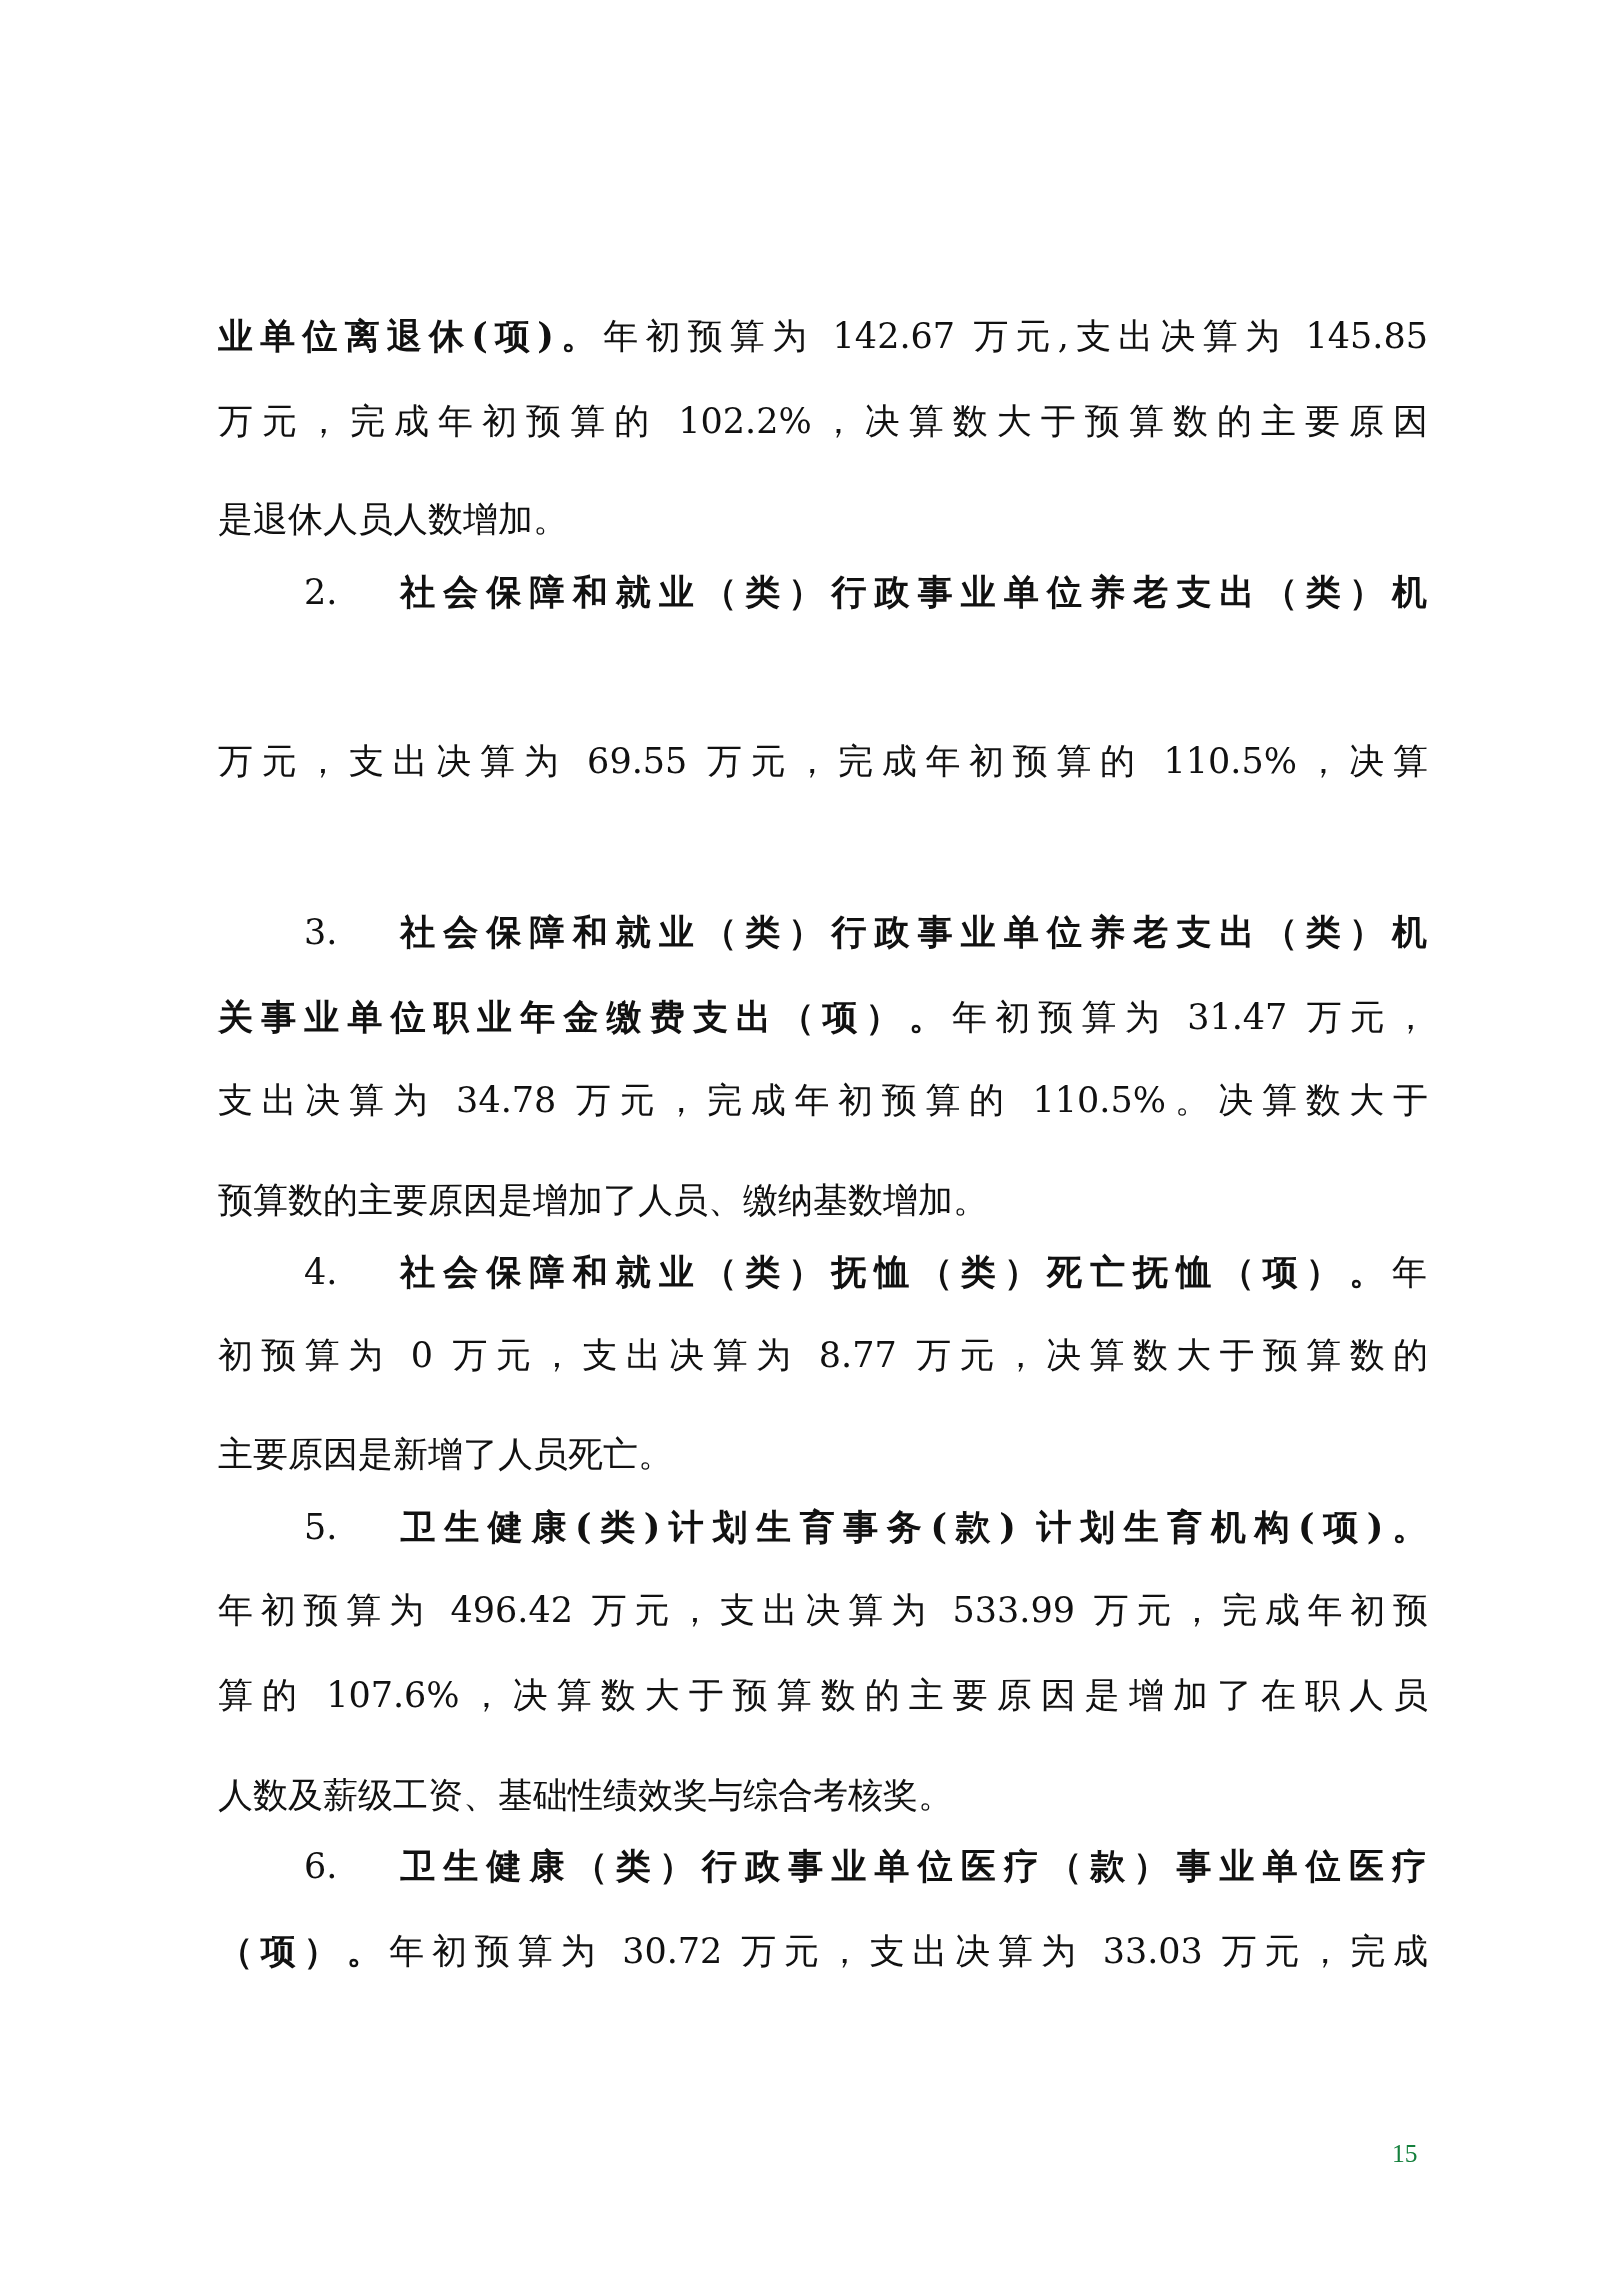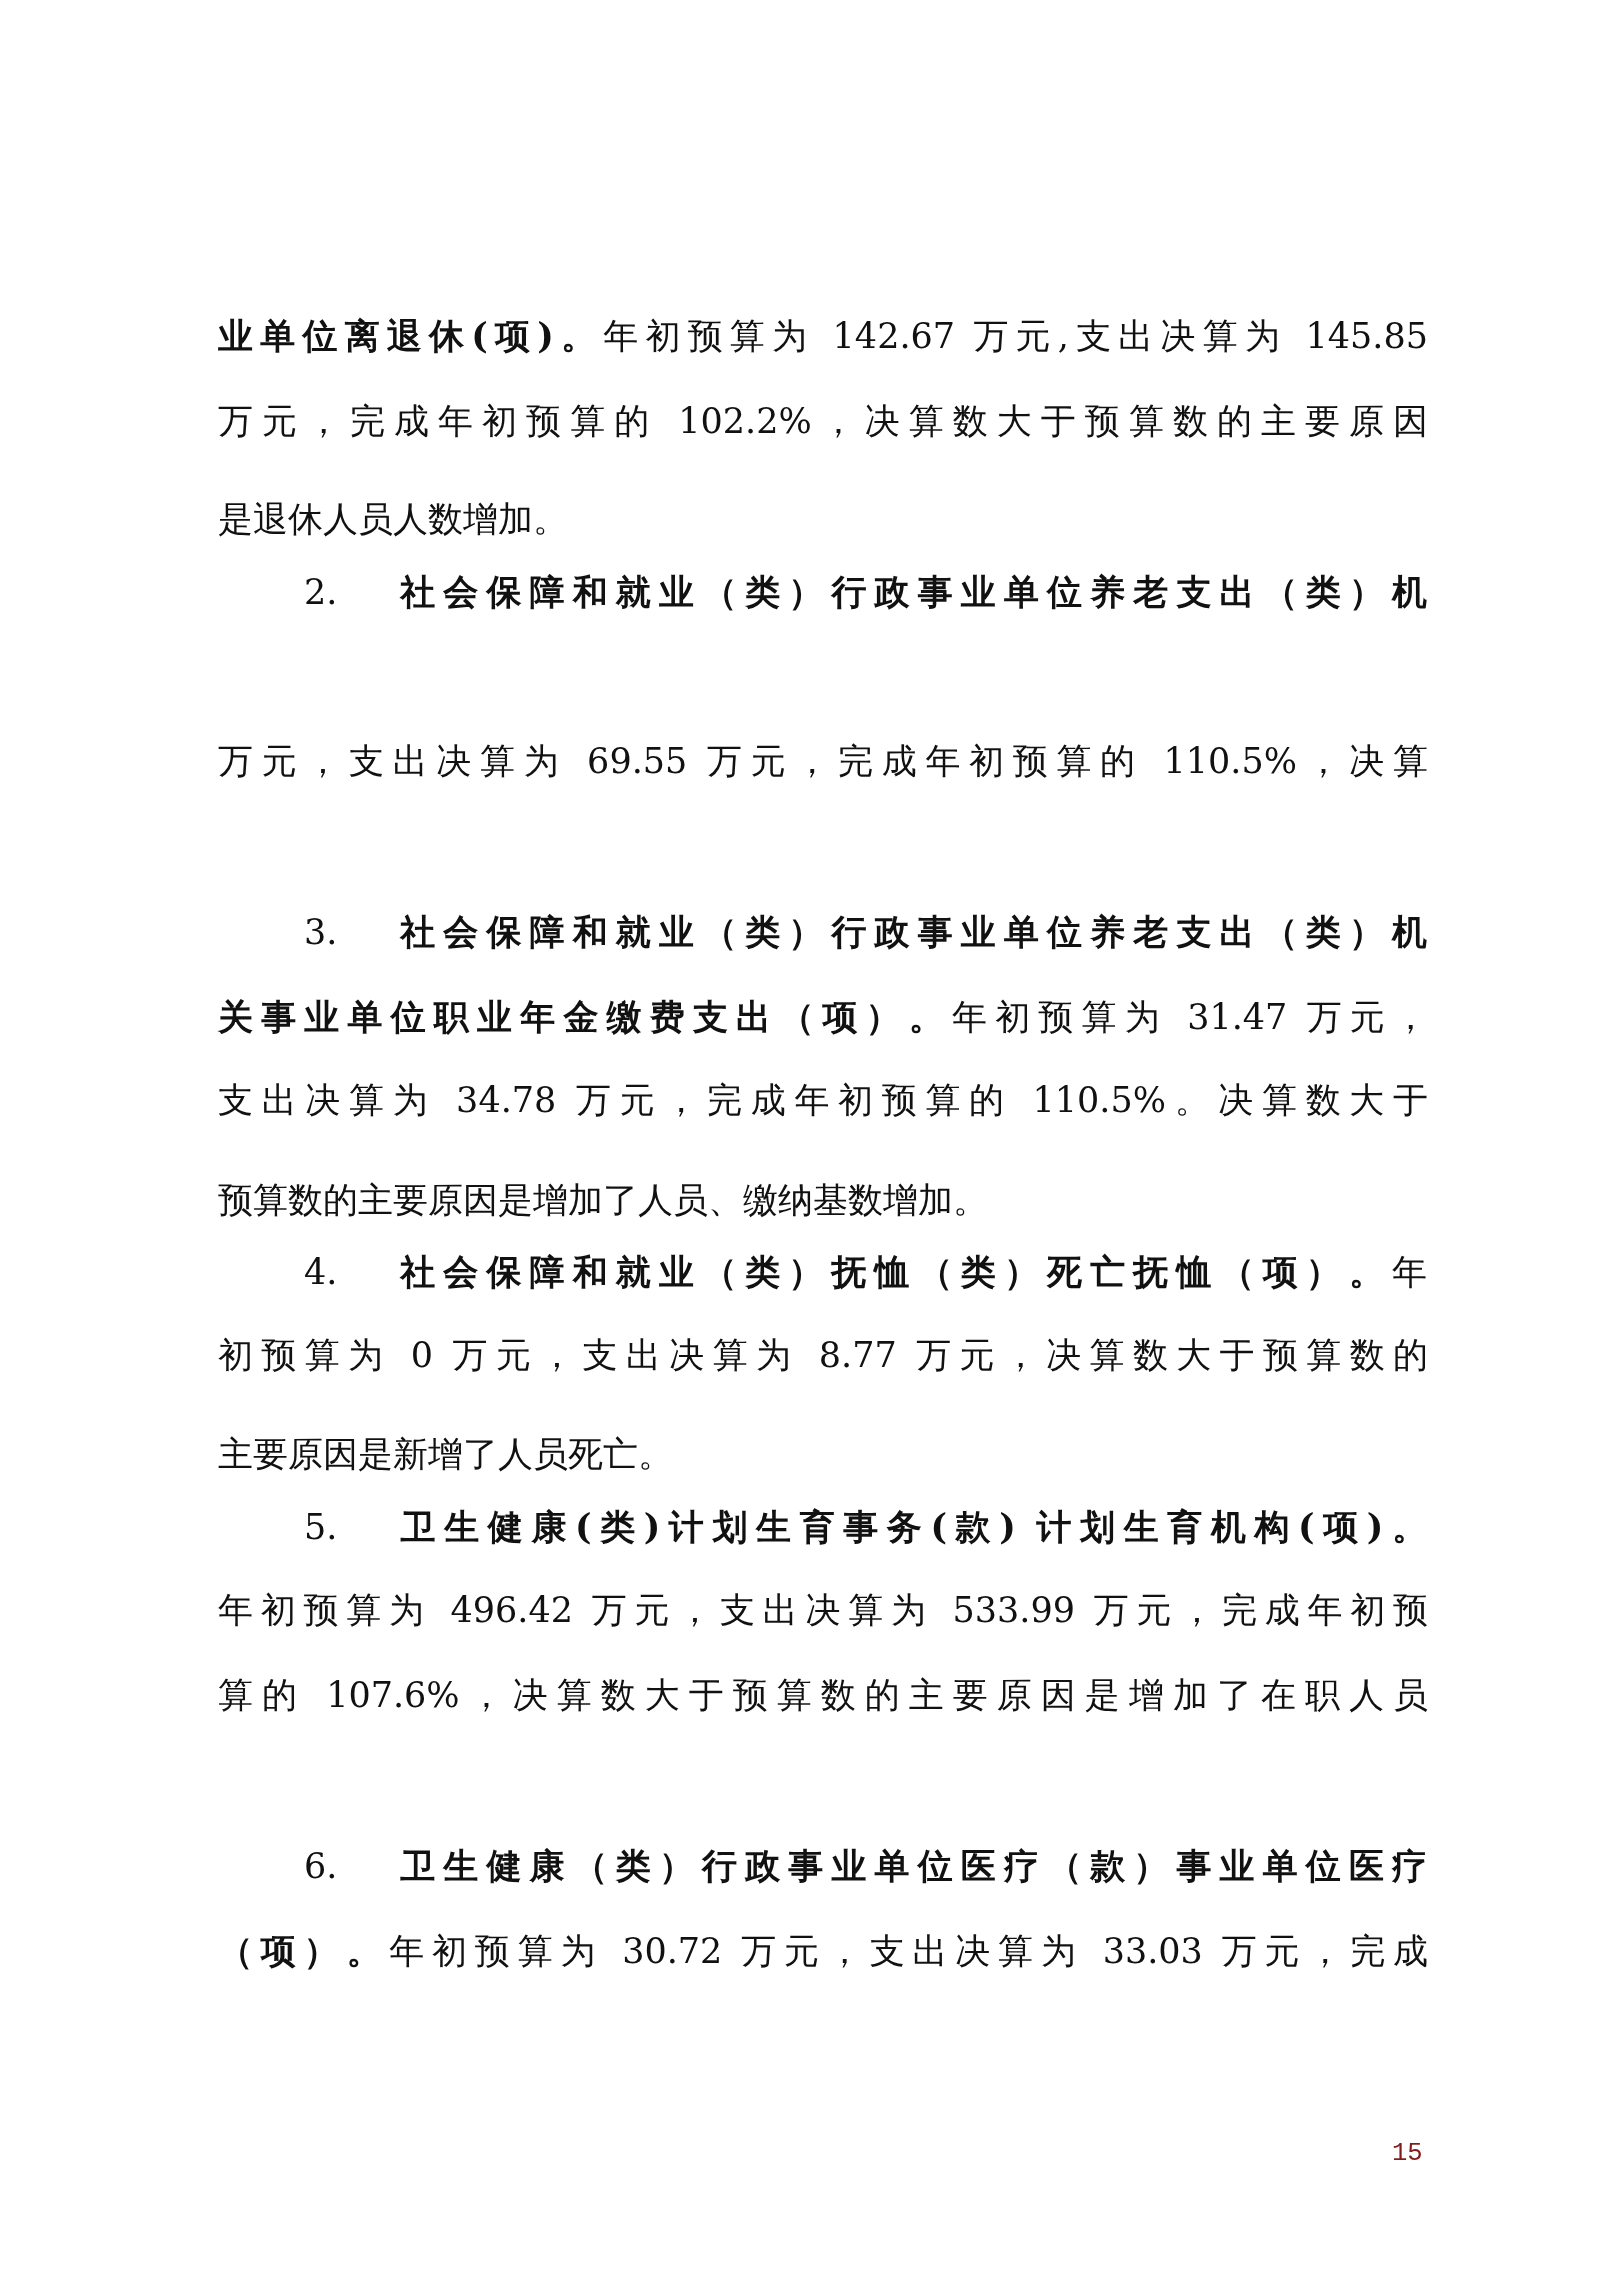--- a/index.html
+++ b/index.html
@@ -7,21 +7,21 @@
          font-family: "DejaVu Serif", "Liberation Serif", serif; color: #111; }
   .page { position: absolute; left: 0; top: 0; width: 1621px; height: 2293px; background: #fff; }
   .line { position: absolute; left: 218px; width: 1210px; height: 59px; line-height: 59px;
           font-size: 35px; white-space: nowrap; text-align: justify; text-align-last: justify;
           letter-spacing: 0px; }
   .line.last { text-align-last: left; margin-top: 14px; }
   .b { font-weight: bold; }
   .num { display: inline-block; width: 88px; text-align: left; font-weight: normal; }
   .indent { padding-left: 86px; width: 1123px; }
   .pageno { position: absolute; left: 1392px; top: 2139px; font-size: 25.5px;
-            font-family: Liberation Mono, monospace; color: #7f1d1d; }
+            font-family: Liberation Serif, serif; color: #15803d; }
 </style>
 </head>
 <body>
 
 <div class="page">
 
   <div class="line" style="top:306px"><span class="b">业单位离退休(项)。</span><span>年初预算为 142.67 万元,支出决算为 145.85</span></div>
   <div class="line" style="top:392px"><span>万元，完成年初预算的 102.2%，决算数大于预算数的主要原因</span></div>
   <div class="line last" style="top:476px"><span>是退休人员人数增加。</span></div>
 
@@ -33,19 +33,20 @@
   <div class="line" style="top:1071px"><span>支出决算为 34.78 万元，完成年初预算的 110.5%。决算数大于</span></div>
   <div class="line last" style="top:1157px"><span>预算数的主要原因是增加了人员、缴纳基数增加。</span></div>
 
   <div class="line indent" style="top:1242px"><span class="num">4.</span><span class="b">社会保障和就业（类）抚恤（类）死亡抚恤（项）。</span><span>年</span></div>
   <div class="line" style="top:1326px"><span>初预算为 0 万元，支出决算为 8.77 万元，决算数大于预算数的</span></div>
   <div class="line last" style="top:1411px"><span>主要原因是新增了人员死亡。</span></div>
 
   <div class="line indent" style="top:1497px"><span class="num">5.</span><span class="b">卫生健康(类)计划生育事务(款) 计划生育机构(项)。</span></div>
   <div class="line" style="top:1581px"><span>年初预算为 496.42 万元，支出决算为 533.99 万元，完成年初预</span></div>
   <div class="line" style="top:1666px"><span>算的 107.6%，决算数大于预算数的主要原因是增加了在职人员</span></div>
+  <div class="line last" style="top:1752px"><span>人数及薪级工资、基础性绩效奖与综合考核奖。</span></div>
 
   <div class="line indent" style="top:1836px"><span class="num">6.</span><span class="b">卫生健康（类）行政事业单位医疗（款）事业单位医疗</span></div>
   <div class="line" style="top:1921px"><span class="b">（项）。</span><span>年初预算为 30.72 万元，支出决算为 33.03 万元，完成</span></div>
 
   <div class="pageno">15</div>
 </div>
 
 
 </body></html>

